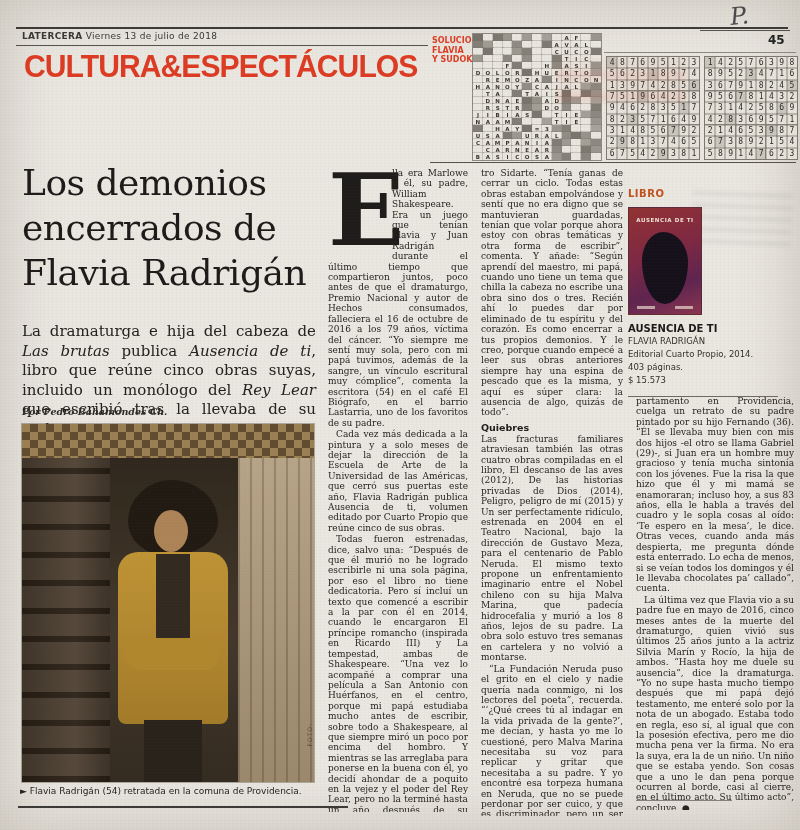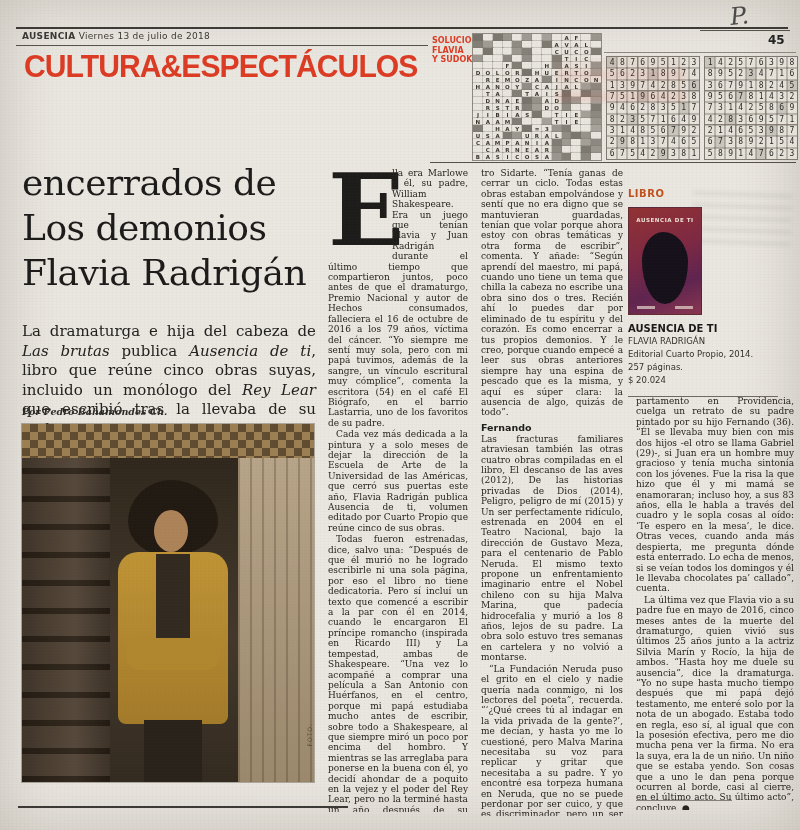--- a/index.html
+++ b/index.html
@@ -98,21 +98,21 @@
   .ghost-gray{left:692px;top:188px;width:100px;height:56px;transform:rotate(2deg);
         background:repeating-linear-gradient(0deg,rgba(40,40,40,.10) 0 3px,transparent 3px 12px);}
 </style>
 </head>
 <body>
 
 <div id="page">
 
   <div class="rule" style="left:16px;top:27px;width:772px;height:1.5px;"></div>
   <div class="abs masthead">
-    <b>AUSENCIA</b>
+    <b>LATERCERA</b>
     <span>Viernes 13 de julio de 2018</span>
   </div>
   <div class="rule" style="left:16px;top:45px;width:412px;height:1px;background:#55524c;"></div>
   <div class="rule" style="left:700px;top:30px;width:90px;height:1px;background:#55524c;"></div>
   <div class="abs penmark">P.</div>
   <div class="abs pagenum">45</div>
 
   <div class="abs section-title">CULTURA&amp;ESPECTÁCULOS</div>
 
   <div class="abs solution">
@@ -523,73 +523,74 @@
       <div class="su-cell">6</div>
       <div class="su-cell">2</div>
       <div class="su-cell">3</div>
     </div>
   <div class="rule" style="left:430px;top:162px;width:366px;height:1px;background:#55524c;"></div>
 
   <div class="ghost ghost-red"></div>
   <div class="ghost ghost-gray"></div>
 
   <div class="abs headline">
+    <span>Los demonios</span>
     <span>encerrados de</span>
-    <span>Los demonios</span>
     <span>Flavia Radrigán</span>
   </div>
   <div class="abs lede"><span>La dramaturga e hija del cabeza de </span><span style="font-style: italic;">Las brutas</span><span> publica </span><span style="font-style: italic;">Ausencia de ti</span><span>, libro que reúne cinco obras suyas, incluido un monólogo del </span><span style="font-style: italic;">Rey Lear</span><span> que escribió tras la llevaba de su padre.</span></div>
   <div class="abs byline">Por Pedro Bahamondes Ch.</div>
 
   <div class="abs photo">
     <div class="ph-mosaic"></div>
     <div class="ph-door"></div>
     <div class="ph-opening"></div>
     <div class="ph-panel"></div>
     <div class="w-hair"></div>
     <div class="w-face"></div>
     <div class="w-cardigan"></div>
     <div class="w-blouse"></div>
     <div class="w-arms"></div>
     <div class="w-pants"></div>
     <div class="ph-tint"></div>
     <div class="ph-credit">FOTO:</div>
   </div>
+  <div class="abs caption">► Flavia Radrigán (54) retratada en la comuna de Providencia.</div>
   <div class="rule" style="left:18px;top:806px;width:330px;height:1.5px;"></div>
 
   <div class="bodycol" style="left:328px;width:140px;height:644px;">
     <p><span class="dropcap">E</span><span>lla era Marlowe y él, su padre, William Shakespeare. Era un juego que tenían Flavia y Juan Radrigán durante el último tiempo que compartieron juntos, poco antes de que el dramaturgo, Premio Nacional y autor de Hechos consumados, falleciera el 16 de octubre de 2016 a los 79 años, víctima del cáncer. “Yo siempre me sentí muy sola, pero con mi papá tuvimos, además de la sangre, un vínculo escritural muy cómplice”, comenta la escritora (54) en el café El Biógrafo, en el barrio Lastarria, uno de los favoritos de su padre.</span></p>
     <p class="ind">Cada vez más dedicada a la pintura y a solo meses de dejar la dirección de la Escuela de Arte de la Universidad de las Américas, que cerró sus puertas este año, Flavia Radrigán publica Ausencia de ti, volumen editado por Cuarto Propio que reúne cinco de sus obras.</p>
     <p class="ind">Todas fueron estrenadas, dice, salvo una: “Después de que él murió no he logrado escribirle ni una sola página, por eso el libro no tiene dedicatoria. Pero sí incluí un texto que comencé a escribir a la par con él en 2014, cuando le encargaron El príncipe romancho (inspirada en Ricardo III) y La tempestad, ambas de Shakespeare. “Una vez lo acompañé a comprar una película a San Antonio con Huérfanos, en el centro, porque mi papá estudiaba mucho antes de escribir, sobre todo a Shakespeare, al que siempre miró un poco por encima del hombro. Y mientras se las arreglaba para ponerse en la buena con él, yo decidí ahondar de a poquito en la vejez y el poder del Rey Lear, pero no la terminé hasta un año después de su muerte”, relata.</p>
 
   </div>
 
   <div class="bodycol" style="left:481px;width:142px;height:648px;">
     <p>tro Sidarte. “Tenía ganas de cerrar un ciclo. Todas estas obras estaban empolvándose y sentí que no era digno que se mantuvieran guardadas, tenían que volar porque ahora estoy con obras temáticas y otra forma de escribir”, comenta. Y añade: “Según aprendí del maestro, mi papá, cuando uno tiene un tema que chilla la cabeza no escribe una obra sino dos o tres. Recién ahí lo puedes dar por eliminado de tu espíritu y del corazón. Es como encerrar a tus propios demonios. Y le creo, porque cuando empecé a leer sus obras anteriores siempre hay una espina de pescado que es la misma, y aquí es súper clara: la ausencia de algo, quizás de todo”.</p>
-    <p class="subhead">Fernando</p>
+    <p class="subhead">Quiebres</p>
     <p>Las fracturas familiares atraviesan también las otras cuatro obras compiladas en el libro, El descanso de las aves (2012), De las historias privadas de Dios (2014), Peligro, peligro de mí (2015) y Un ser perfectamente ridículo, estrenada en 2004 en el Teatro Nacional, bajo la dirección de Gustavo Meza, para el centenario de Pablo Neruda. El mismo texto propone un enfrentamiento imaginario entre el Nobel chileno con su hija Malva Marina, que padecía hidrocefalia y murió a los 8 años, lejos de su padre. La obra solo estuvo tres semanas en cartelera y no volvió a montarse.</p>
     <p class="ind">“La Fundación Neruda puso el grito en el cielo y nadie quería nada conmigo, ni los lectores del poeta”, recuerda. “‘¿Qué crees tú al indagar en la vida privada de la gente?’, me decían, y hasta yo me lo cuestioné, pero Malva Marina necesitaba su voz para replicar y gritar que necesitaba a su padre. Y yo encontré esa torpeza humana en Neruda, que no se puede perdonar por ser cuico, y que es discriminador, pero un ser que solo escribió belleza. Pero por lo visto, de repente tanta belleza es sospechosa.</p>
 
   </div>
 
   <div class="abs libro">
     <div class="libro-label">LIBRO</div>
     <div class="cover">
       <div class="cover-sil"></div>
       <div class="cover-title">AUSENCIA DE TI</div>
       <div class="cover-foot">
           <i></i>
           <i></i>
         </div>
     </div>
     <div class="libro-title">AUSENCIA DE TI</div>
     <div class="libro-meta">FLAVIA RADRIGÁN</div>
     <div class="libro-meta">Editorial Cuarto Propio, 2014.</div>
-    <div class="libro-meta">257 páginas.</div>
-    <div class="libro-meta">$ 20.024</div>
+    <div class="libro-meta">403 páginas.</div>
+    <div class="libro-meta">$ 15.573</div>
     <div class="libro-rule"></div>
   </div>
 
   <div class="bodycol" style="left:636px;width:158px;top:396px;height:414px;">
     <p>partamento en Providencia, cuelga un retrato de su padre pintado por su hijo Fernando (36). “Él se llevaba muy bien con mis dos hijos -el otro se llama Gabriel (29)-, si Juan era un hombre muy gracioso y tenía mucha sintonía con los jóvenes. Fue la risa la que hizo que él y mi mamá se enamoraran; incluso hoy, a sus 83 años, ella le habla a través del cuadro y le sopla cosas al oído: ‘Te espero en la mesa’, le dice. Otras veces, cuando anda más despierta, me pregunta dónde está enterrado. Lo echa de menos, si se veían todos los domingos y él le llevaba chocolates pa’ callado”, cuenta.</p>
     <p class="ind">La última vez que Flavia vio a su padre fue en mayo de 2016, cinco meses antes de la muerte del dramaturgo, quien vivió sus últimos 25 años junto a la actriz Silvia Marín y Rocío, la hija de ambos. “Hasta hoy me duele su ausencia”, dice la dramaturga. “Yo no supe hasta mucho tiempo después que mi papá dejó testamento, me enteré solo por la nota de un abogado. Estaba todo en regla, eso sí, al igual que con la posesión efectiva, pero me dio mucha pena ver la firma. No era la suya, era la de un niño. Un niño que se estaba yendo. Son cosas que a uno le dan pena porque ocurren al borde, casi al cierre, en el último acto. Su último acto”, concluye. ●</p>
   </div>
   <div class="rule" style="left:636px;top:800px;width:96px;height:1px;background:#85817a;"></div>
 
 </div>

